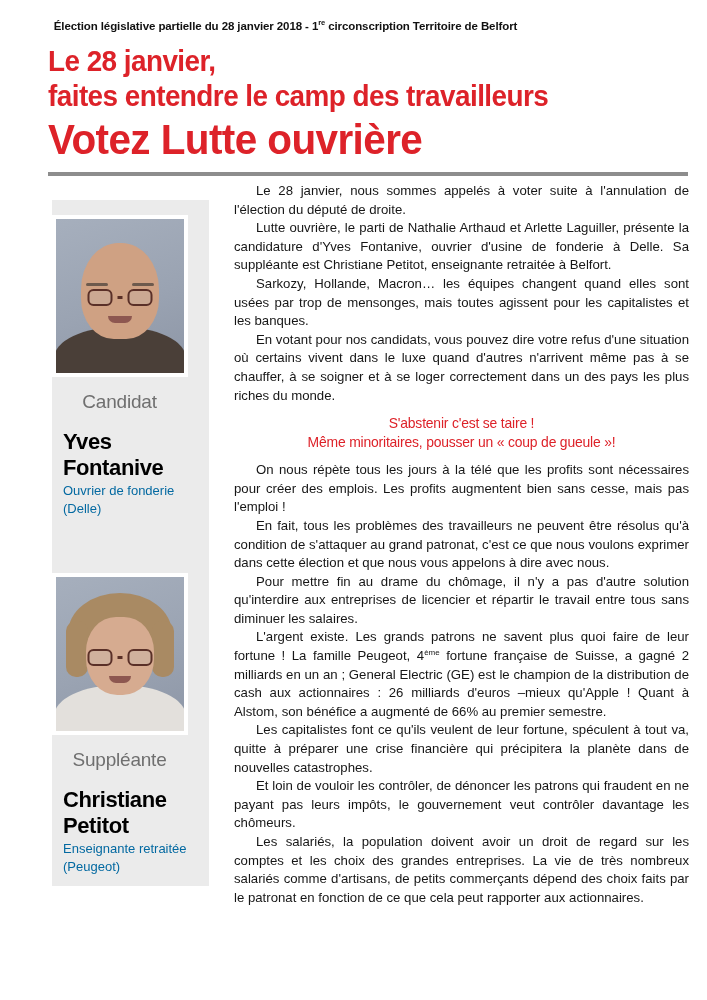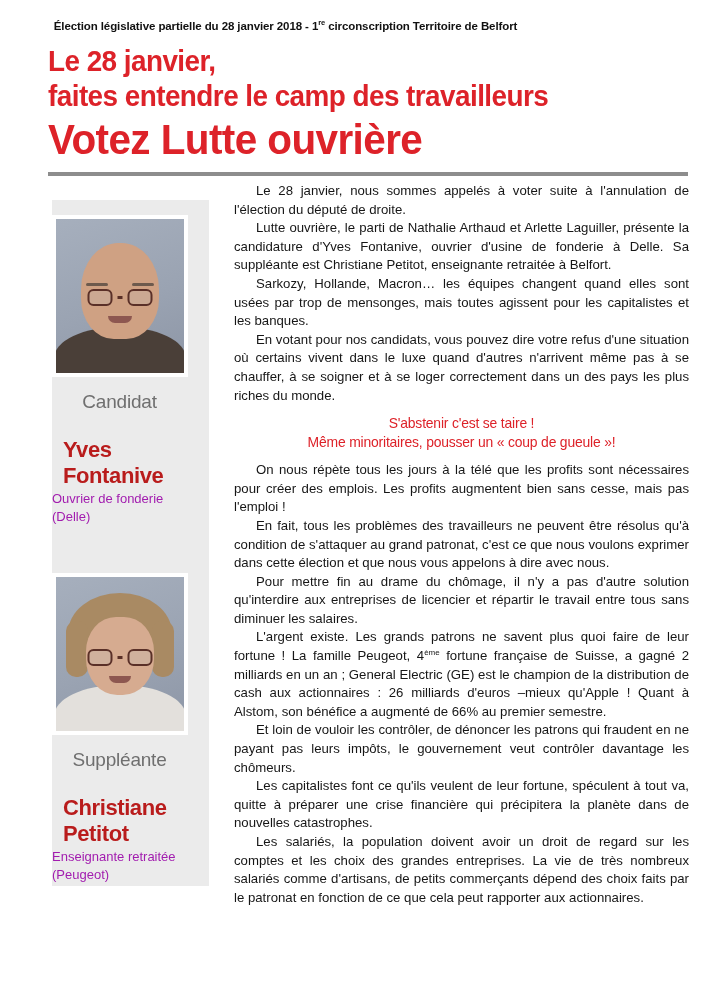--- a/index.html
+++ b/index.html
@@ -227,33 +227,34 @@
 
   .role-label {
     margin-top: 14px;
     text-align: center;
     font-size: 19px;
     color: #6f6f6f;
     font-weight: normal;
     letter-spacing: -0.2px;
   }
   .candidate-name {
-    margin-top: 24px;
+    margin-top: 16px;
     padding-left: 11px;
     font-size: 22px;
     font-weight: bold;
     line-height: 26px;
-    color: #b91c1c;
+    color: #000000;
     letter-spacing: -0.4px;
   }
   .candidate-role {
+    padding-left: 11px;
     margin-top: 2px;
     font-size: 13px;
     line-height: 16px;
-    color: #a21caf;
+    color: #0369a1;
   }
 
   
   #main-text {
     position: absolute;
     top: 182px;
     left: 234px;
     width: 455px;
     font-size: 13.2px;
     line-height: 18.6px;
@@ -368,16 +369,16 @@
     <div class="slogan-line">S'abstenir c'est se taire !</div>
     <div class="slogan-line">Même minoritaires, pousser un « coup de gueule »!</div>
   </div>
 
   <p>On nous répète tous les jours à la télé que les profits sont nécessaires pour créer des emplois. Les profits augmentent bien sans cesse, mais pas l'emploi  !</p>
   <p>En fait, tous les problèmes des travailleurs ne peuvent être résolus qu'à condition de s'attaquer au grand patronat, c'est ce que nous voulons exprimer dans cette élection et que nous vous appelons à dire avec nous.</p>
   <p>Pour mettre fin au drame du chômage, il n'y a pas d'autre solution qu'interdire aux entreprises de licencier et répartir le travail entre tous sans diminuer les salaires.</p>
 
   <p><span>L'argent existe.  Les grands patrons ne savent plus quoi faire de leur fortune ! La famille Peugeot, 4</span><sup>ème</sup><span> fortune française de Suisse, a gagné 2  milliards en un an ; General Electric (GE) est le champion de la distribution de cash aux actionnaires : 26  milliards d'euros –mieux qu'Apple ! Quant à Alstom, son bénéfice a augmenté de 66% au premier semestre.</span></p>
 
+  <p>Les capitalistes font ce qu'ils veulent de leur fortune, spéculent à tout va, quitte à préparer une crise financière qui précipitera la planète dans de nouvelles catastrophes.</p>
   <p>Et loin de vouloir les contrôler, de dénoncer les patrons qui fraudent en ne payant pas leurs impôts, le gouvernement veut contrôler davantage les chômeurs.</p>
-  <p>Les capitalistes font ce qu'ils veulent de leur fortune, spéculent à tout va, quitte à préparer une crise financière qui précipitera la planète dans de nouvelles catastrophes.</p>
   <p>Les salariés, la population doivent avoir un droit de regard sur les comptes et les choix des grandes entreprises. La vie de très nombreux salariés comme d'artisans, de petits commerçants dépend des choix faits par le patronat en fonction de ce que cela peut rapporter aux actionnaires.</p>
 </div>
 
 </body></html>

